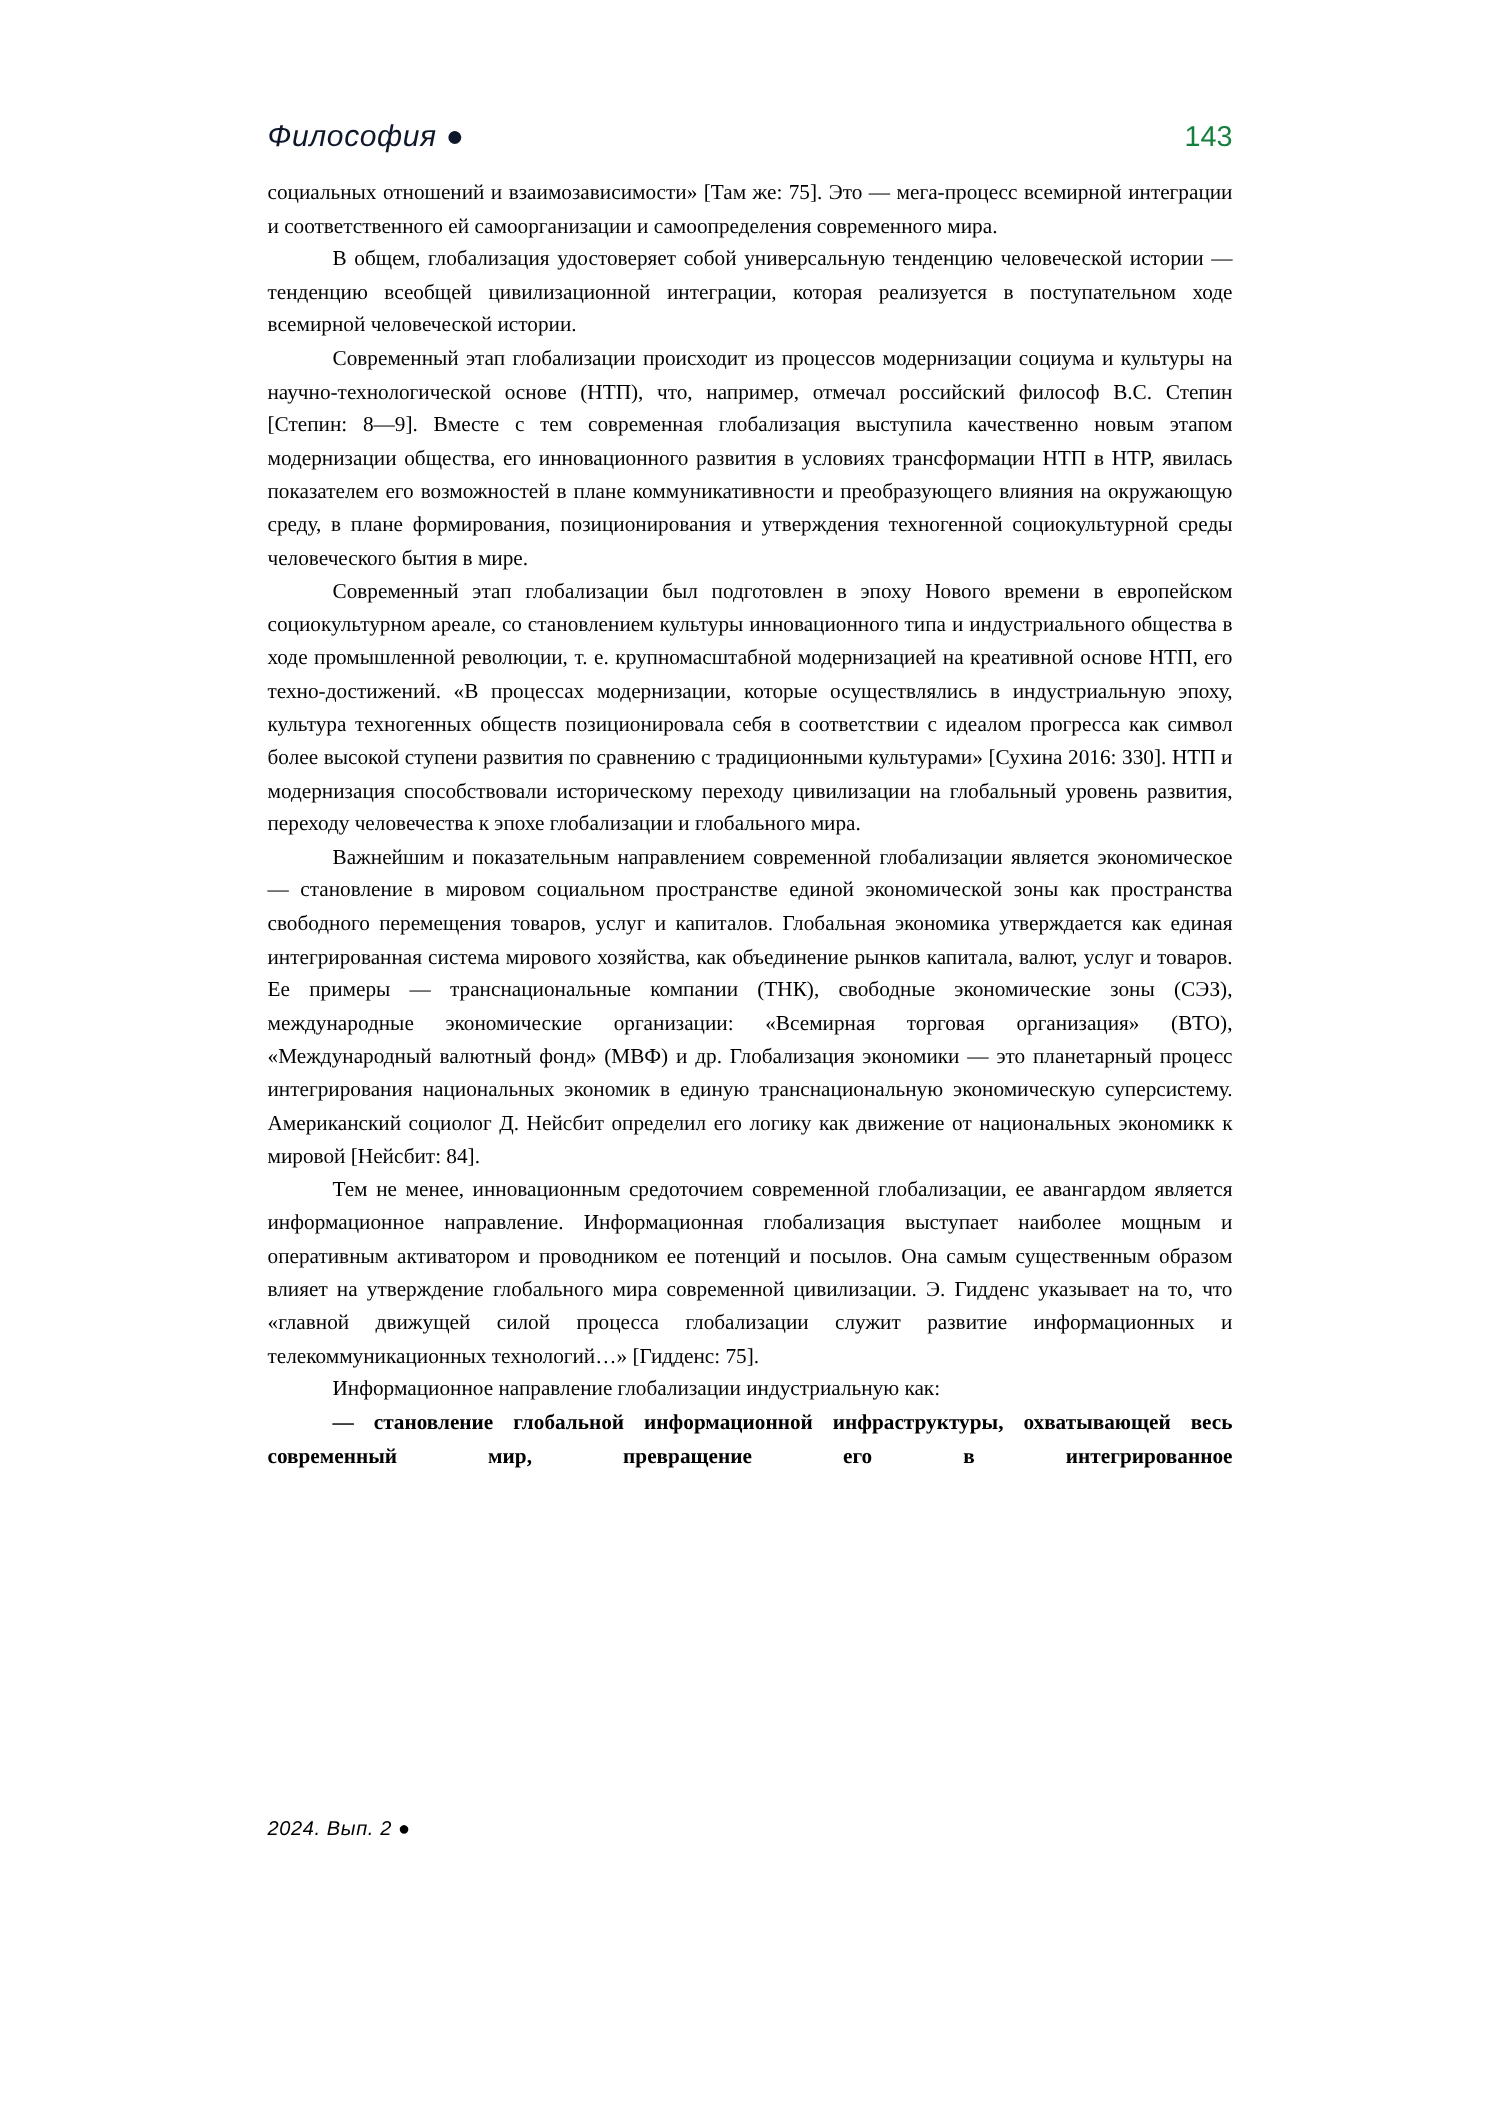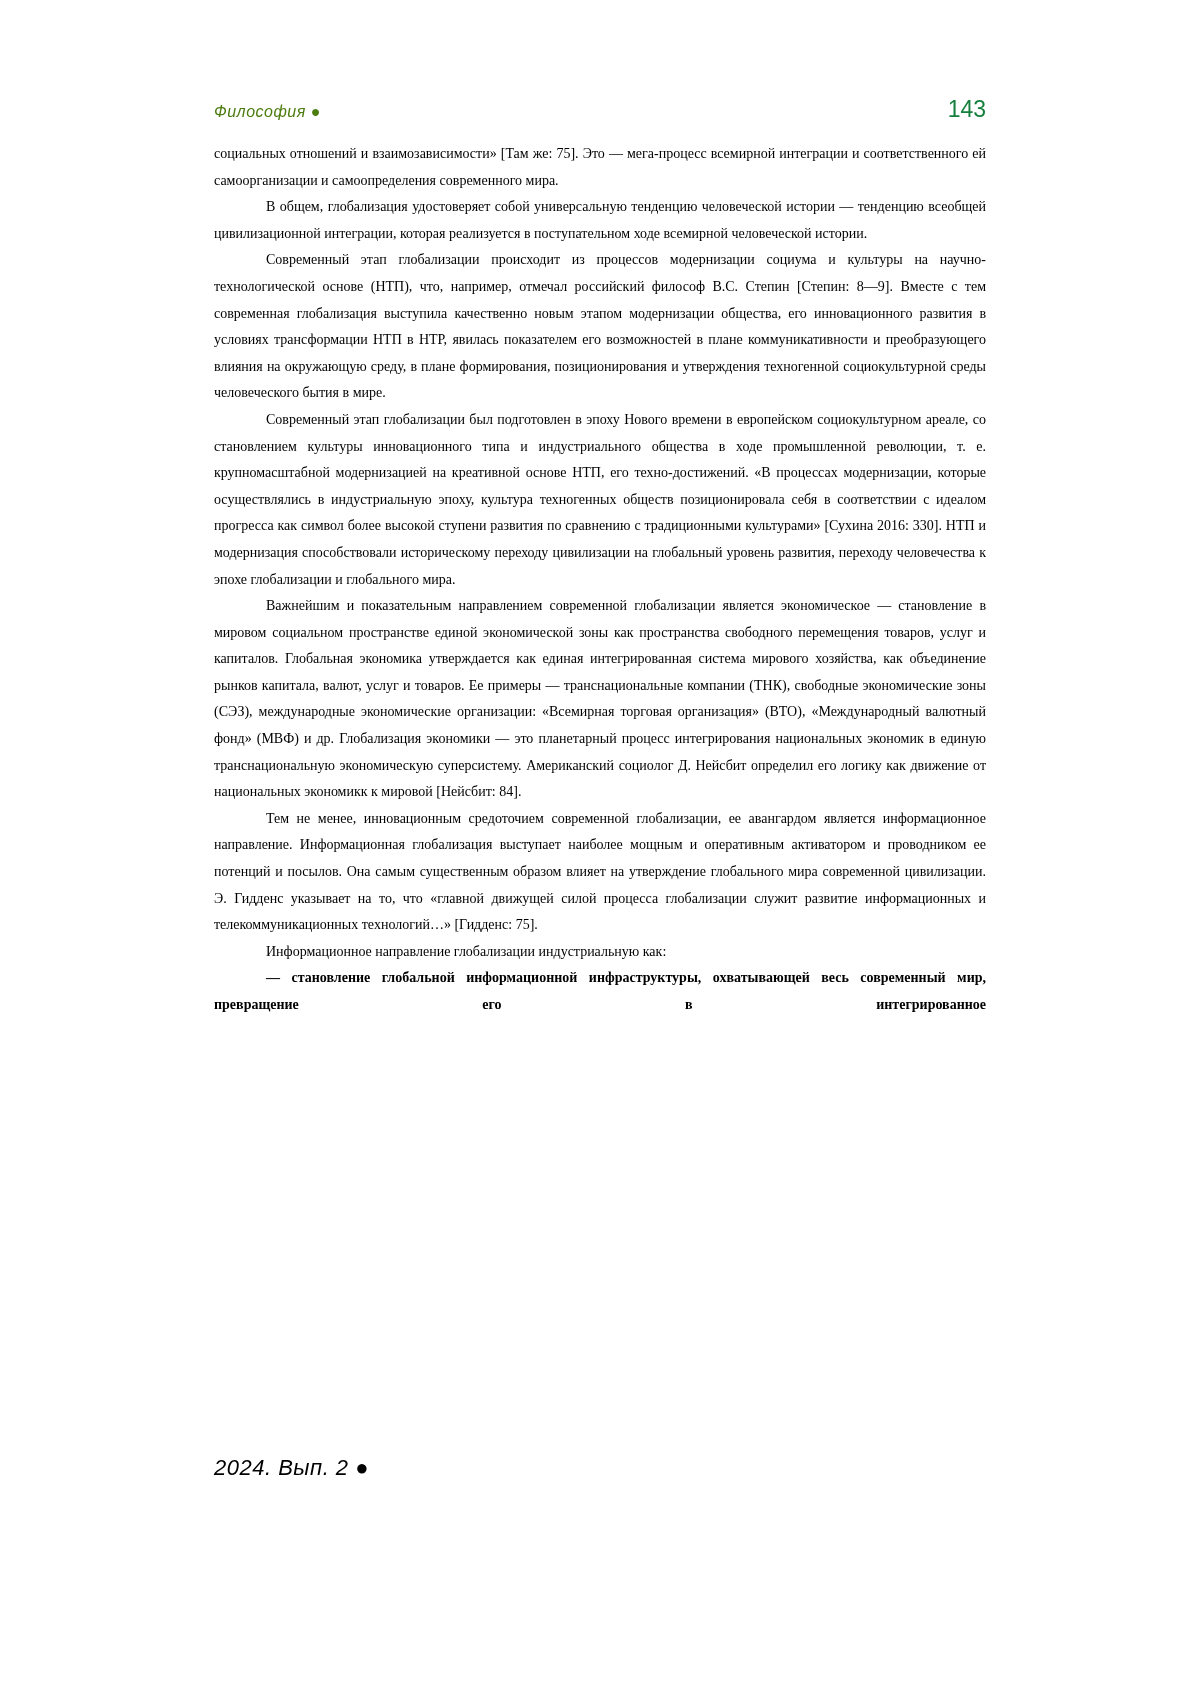--- a/index.html
+++ b/index.html
@@ -20,36 +20,36 @@
     top: 96px;
     left: 214px;
     width: 772px;
     display: flex;
     justify-content: space-between;
     align-items: baseline;
   }
   .section-title {
     font-family: "Liberation Sans", sans-serif;
     font-style: italic;
-    font-size: 16px;
+    font-size: 24px;
     letter-spacing: 0.5px;
-    color: #4d7c0f;
+    color: #0f172a;
   }
   .page-number {
     font-family: "Liberation Sans", sans-serif;
     font-size: 23px;
     color: #15803d;
   }
   .article {
     position: absolute;
     top: 141px;
     left: 214px;
     width: 772px;
     font-family: "Liberation Serif", serif;
-    font-size: 14px;
+    font-size: 17px;
     line-height: 26.6px;
     text-align: justify;
     color: #000000;
   }
   .article p {
     margin: 0;
     padding: 0;
     text-indent: 52px;
   }
   .article p.no-indent {
@@ -58,21 +58,21 @@
   .article p.stretch-last {
     text-align-last: justify;
     font-weight: bold;
   }
   .running-footer {
     position: absolute;
     top: 1455px;
     left: 214px;
     font-family: "Liberation Sans", sans-serif;
     font-style: italic;
-    font-size: 22px;
+    font-size: 16px;
     letter-spacing: 0.5px;
     color: #000000;
   }
 </style>
 </head>
 <body>
 
 <div class="page">
 
   <div class="running-header">

